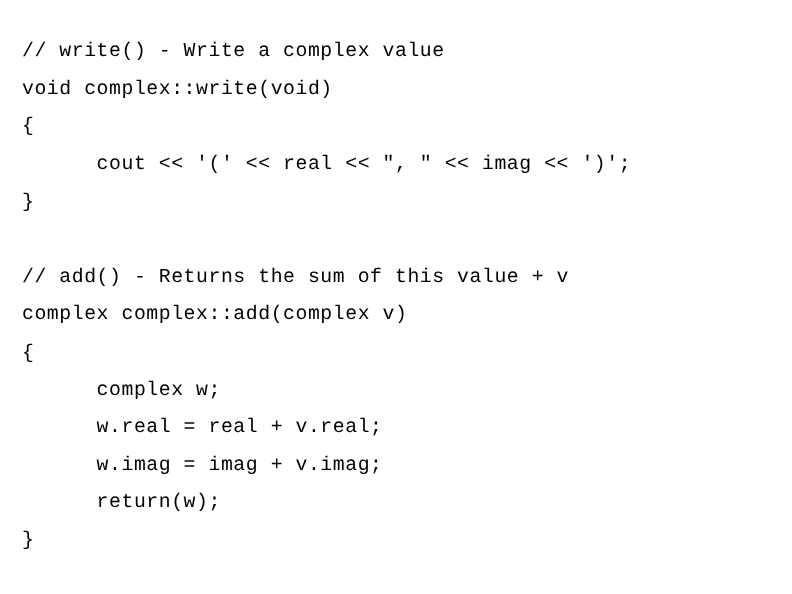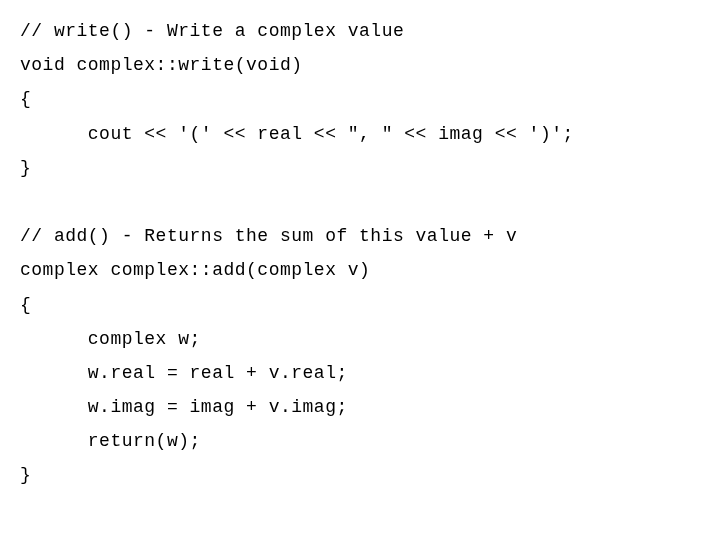--- a/index.html
+++ b/index.html
@@ -10,20 +10,21 @@
     background: #ffffff;
     font-family: "Courier New", Courier, monospace;
     font-size: 18px;
     color: #000000;
     line-height: 1.9;
   }
   .code-block {
     white-space: pre;
     padding: 14px 20px;
     letter-spacing: 0.5px;
+    margin-top: 16px;
   }
 </style>
 </head>
 <body>
 
 <div class="code-block">// write() - Write a complex value
 void complex::write(void)
 {
       cout &lt;&lt; '(' &lt;&lt; real &lt;&lt; ", " &lt;&lt; imag &lt;&lt; ')';
 }

